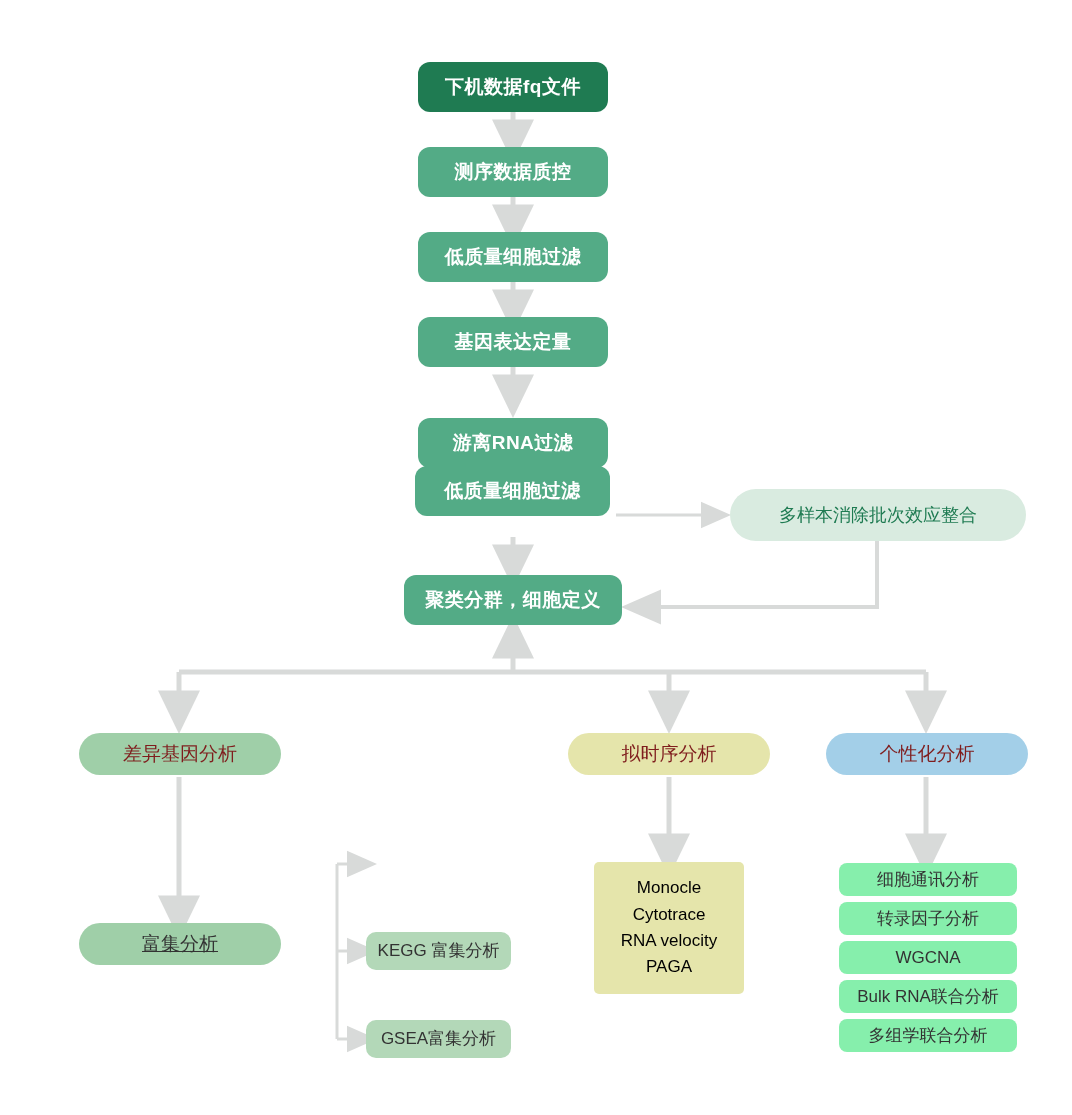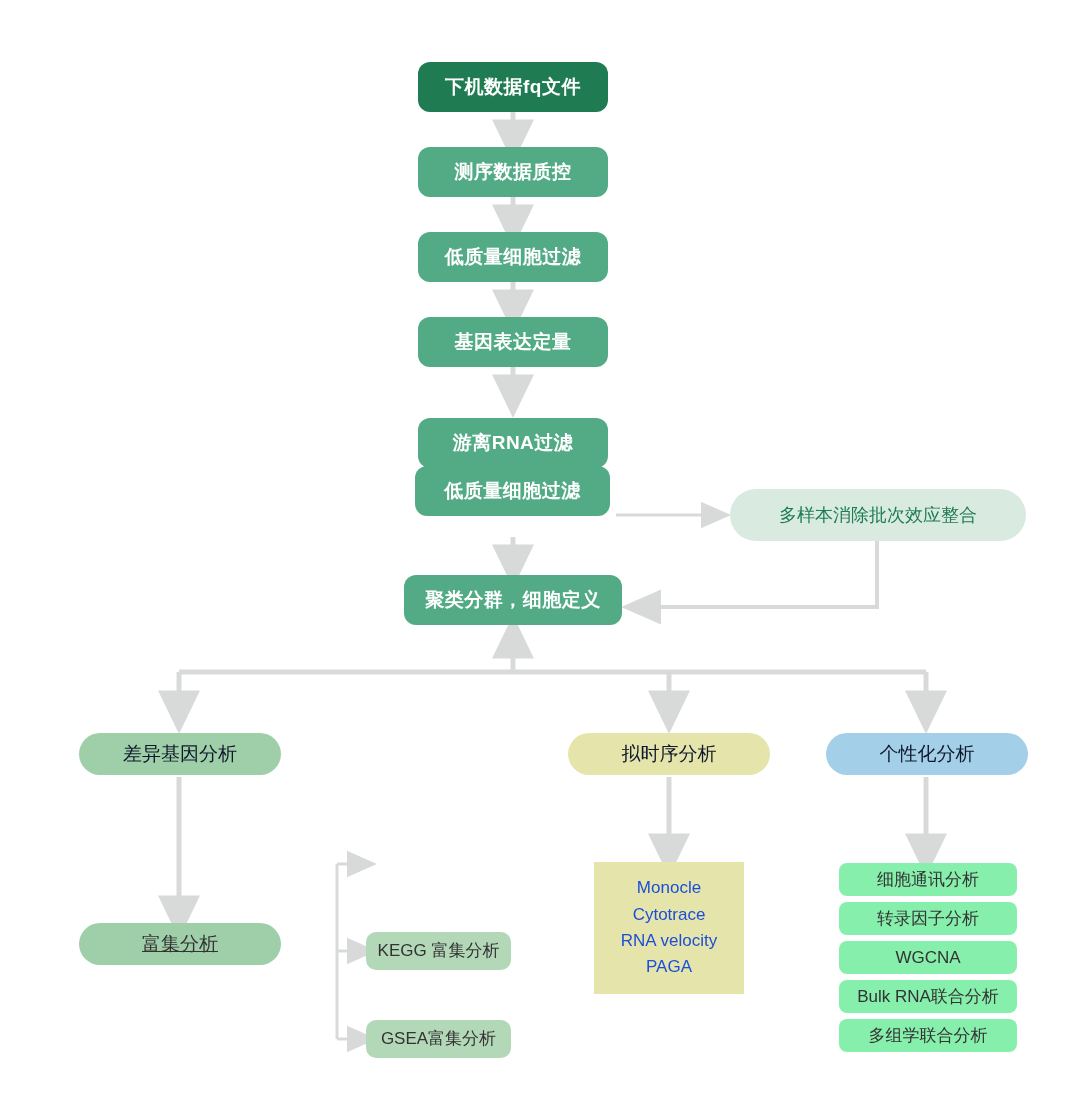--- a/index.html
+++ b/index.html
@@ -52,21 +52,21 @@
     border-radius: 26px;
     background: #d9ebe0;
     color: #1f7b52;
     font-size: 18px;
   }
   
   .branch-head {
     height: 42px;
     border-radius: 21px;
     font-size: 19px;
-    color: #0f172a;
+    color: #7f1d1d;
   }
   .bh-green  { background: #9fcfa8; }
   .bh-yellow { background: #e5e5ab; }
   .bh-blue   { background: #a3cfe8; }
 
   
   .leaf {
     font-size: 17px;
     color: #333333;
   }
@@ -76,23 +76,23 @@
     height: 38px;
   }
   .leaf-blue {
     background: #86efac;
     border-radius: 8px;
     height: 33px;
     font-size: 17px;
   }
   .tools-box {
     background: #e5e5ab;
-    border-radius: 0;
+    border-radius: 5px;
     font-size: 17px;
-    color: #1d4ed8;
+    color: #000000;
     flex-direction: column;
     line-height: 1.55;
   }
   .tools-box span { display: block; }
   .enrich-pill {
     background: #9fcfa8;
     border-radius: 21px;
     height: 42px;
     font-size: 19px;
     color: #333333;

